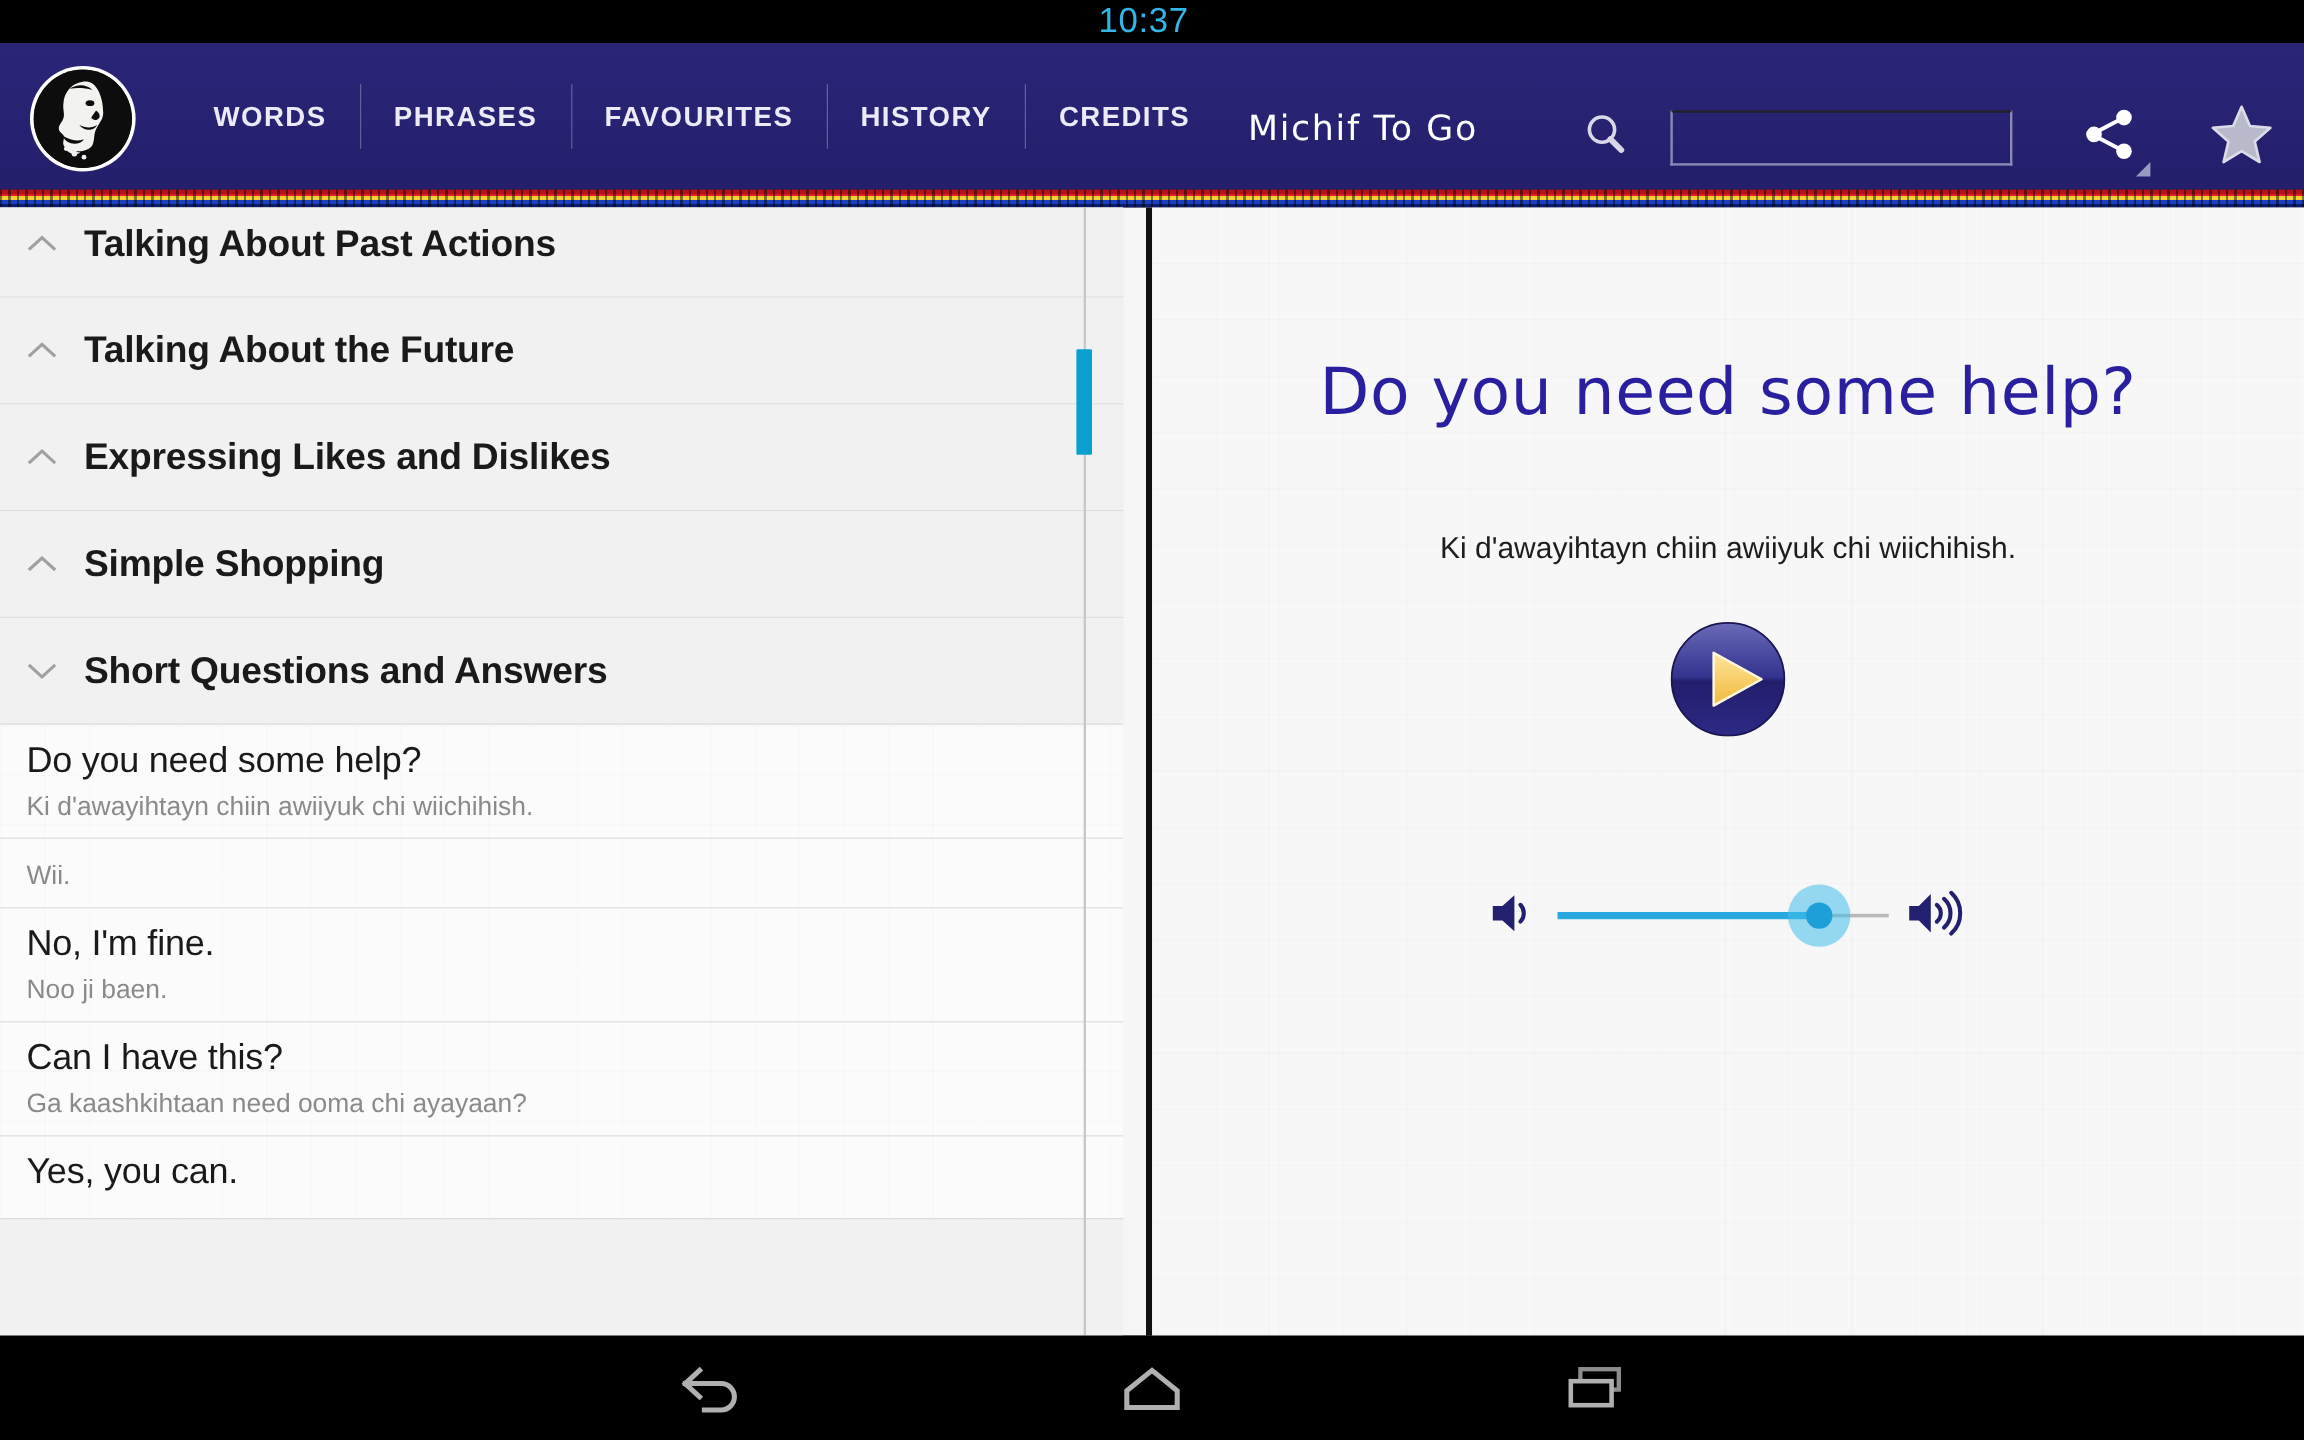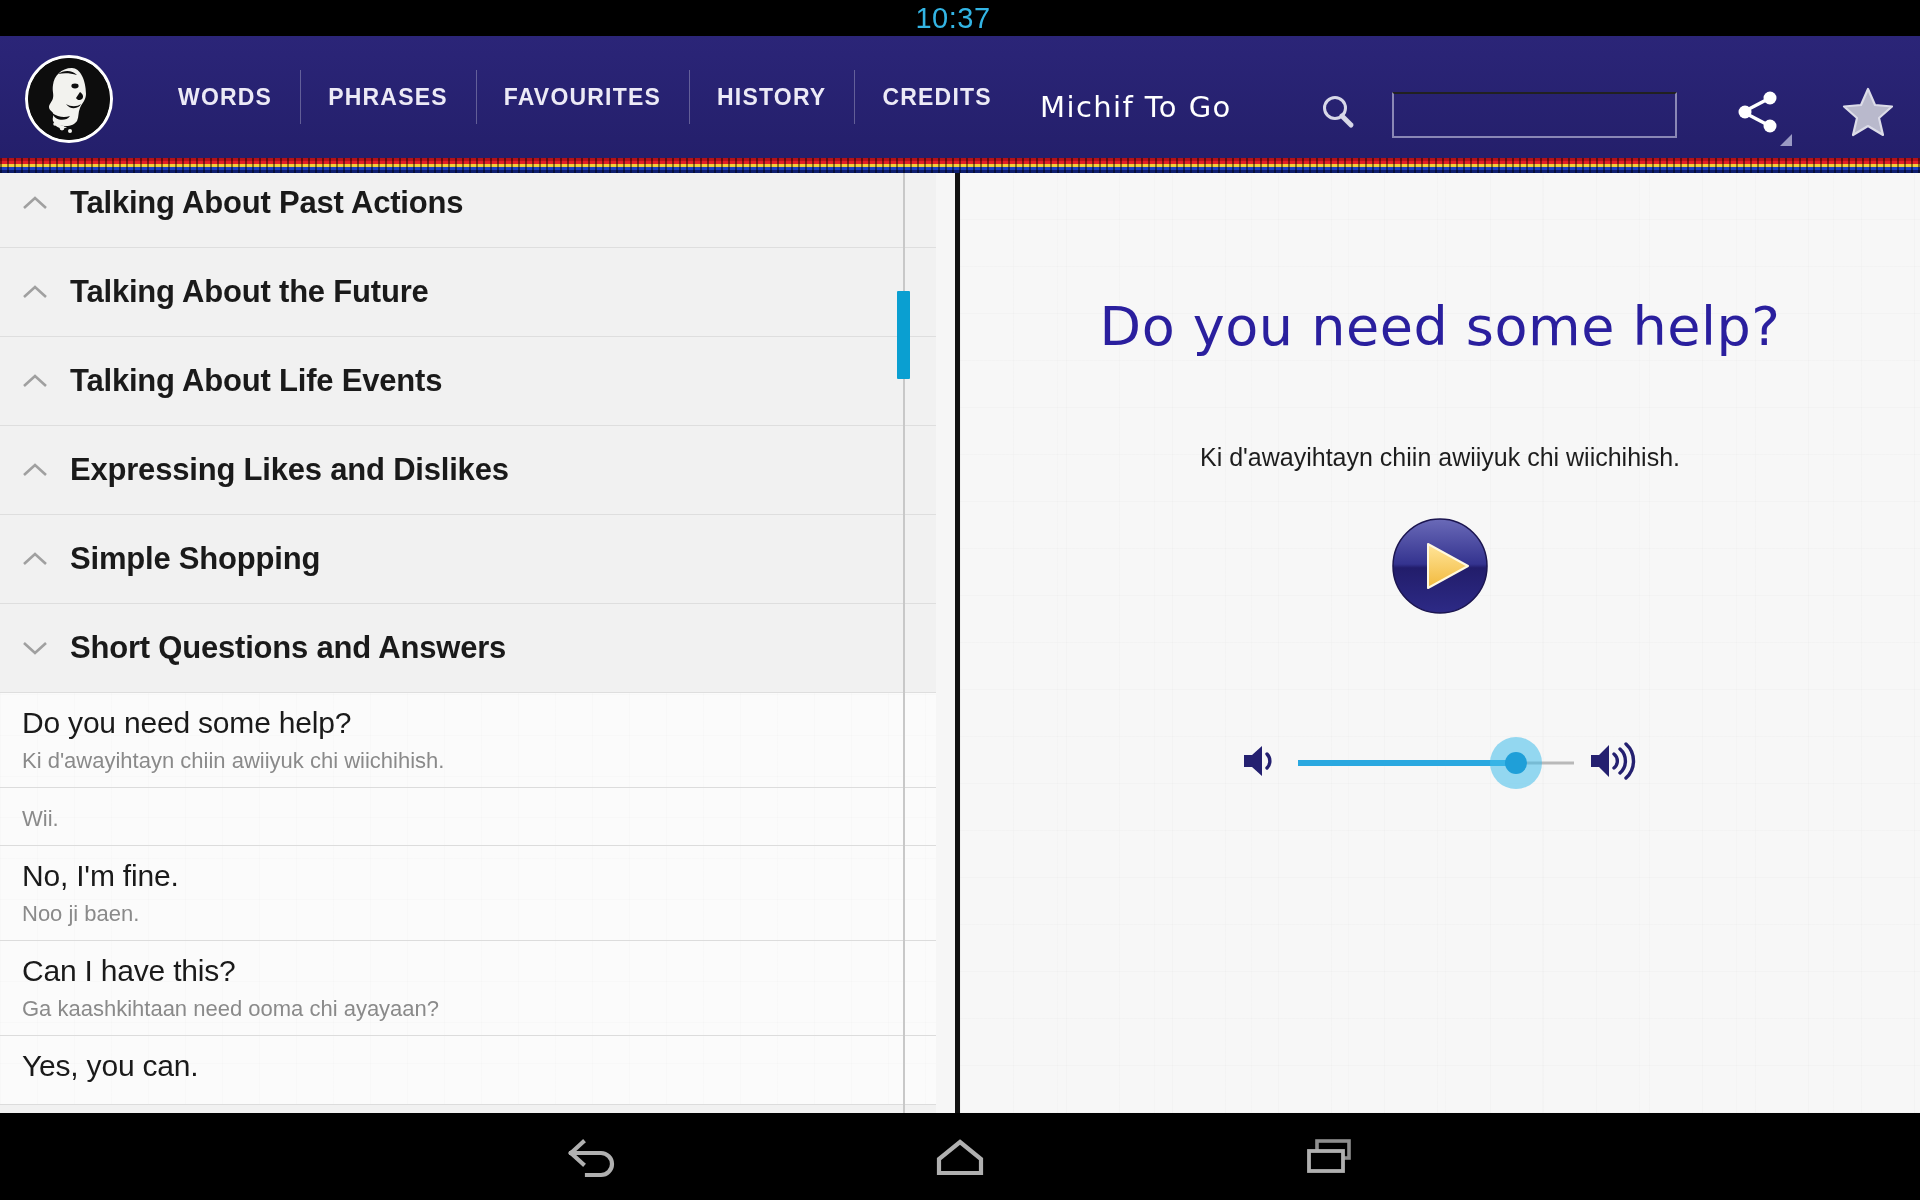--- a/index.html
+++ b/index.html
@@ -396,28 +396,20 @@
 
       <div class="category-row">
         <span class="chev">
           <svg width="30" height="20" viewBox="0 0 30 20">
               <polyline points="4,15 15,5 26,15" fill="none" stroke="#a0a0a0" stroke-width="2.6"></polyline>
             </svg>
         </span>
         <span class="label">Talking About the Future</span>
       </div>
 
-      <div class="category-row">
-        <span class="chev">
-          <svg width="30" height="20" viewBox="0 0 30 20">
-              <polyline points="4,15 15,5 26,15" fill="none" stroke="#a0a0a0" stroke-width="2.6"></polyline>
-            </svg>
-        </span>
-        <span class="label">Talking About Life Events</span>
-      </div>
 
       <div class="category-row">
         <span class="chev">
           <svg width="30" height="20" viewBox="0 0 30 20">
               <polyline points="4,15 15,5 26,15" fill="none" stroke="#a0a0a0" stroke-width="2.6"></polyline>
             </svg>
         </span>
         <span class="label">Expressing Likes and Dislikes</span>
       </div>
 

